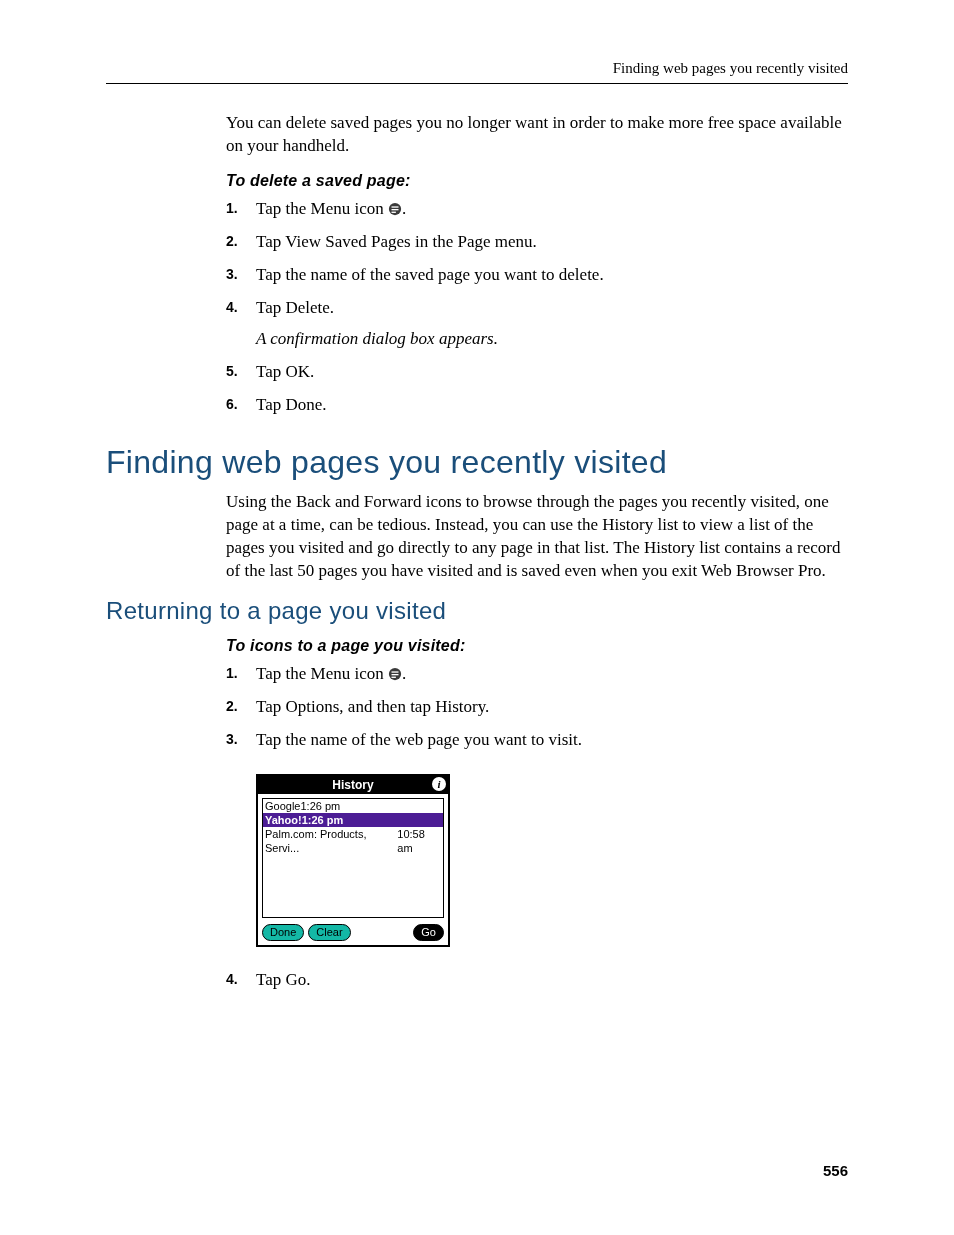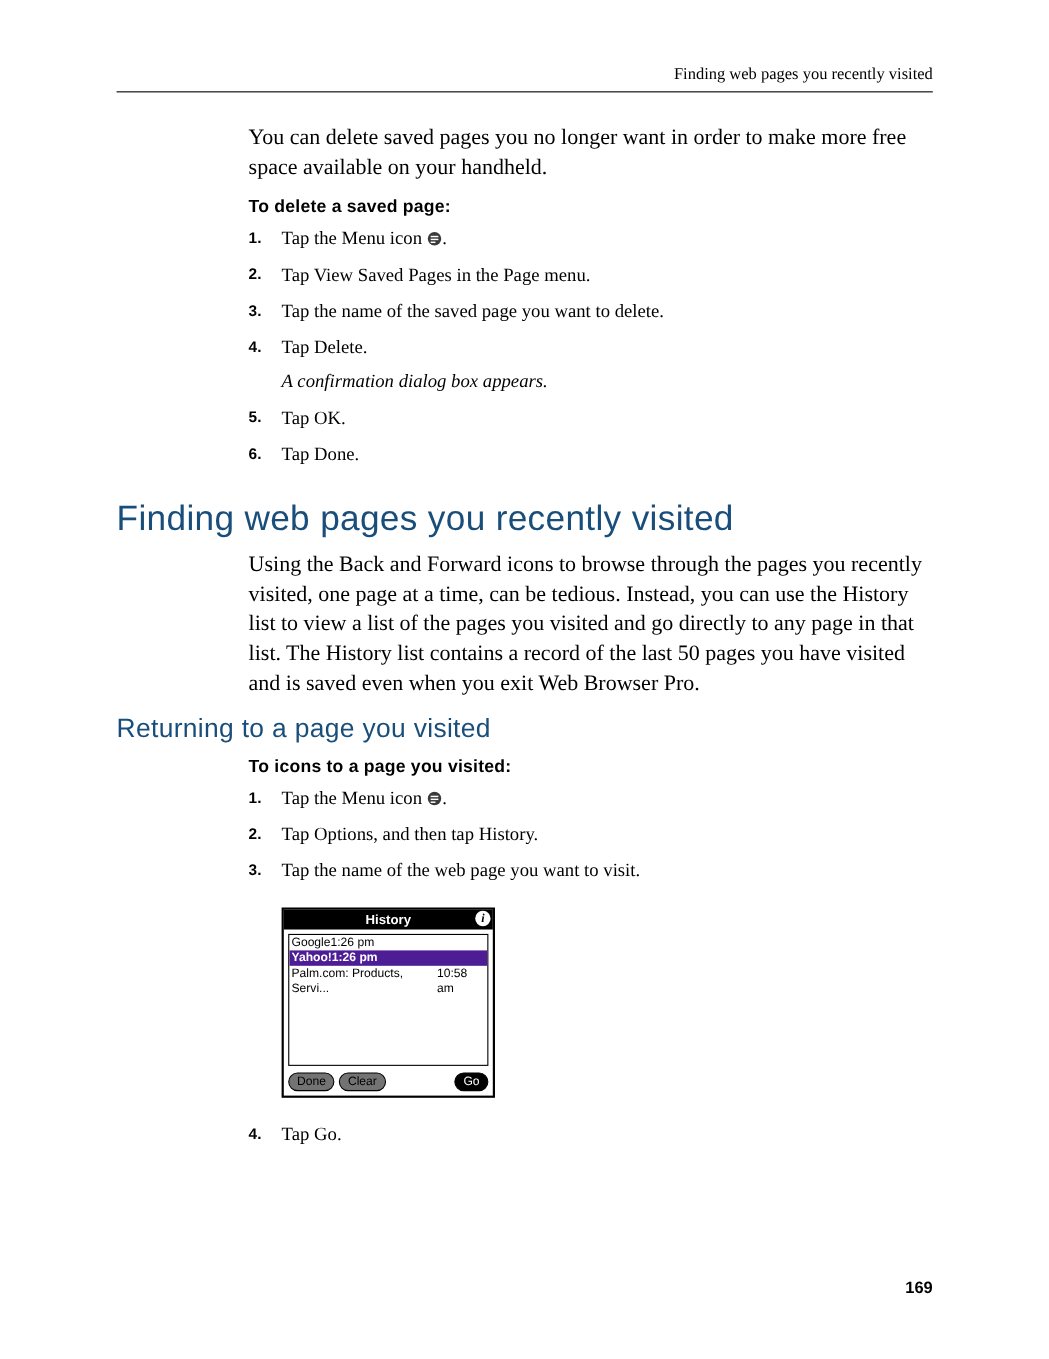--- a/index.html
+++ b/index.html
@@ -42,31 +42,32 @@
     font-weight: 400;
     font-size: 32px;
     color: #1a4e7a;
     margin: 28px 0 10px 0;
     letter-spacing: 0.3px;
   }
   .body-block {
     margin-left: 120px;
   }
   .para {
-    font-size: 20px;
+    font-size: 17px;
     line-height: 1.35;
     margin: 0 0 14px 0;
   }
   .runin {
     font-family: "Arial Narrow", "Helvetica Condensed", Arial, sans-serif;
     font-stretch: condensed;
     font-weight: 700;
     font-size: 16px;
     margin: 12px 0 8px 0;
     letter-spacing: 0.2px;
+    font-style: italic;
   }
   ol.steps {
     list-style: none;
     padding: 0;
     margin: 0 0 14px 0;
     counter-reset: stepn;
   }
   ol.steps > li {
     counter-increment: stepn;
     position: relative;
@@ -162,21 +163,21 @@
     padding: 2px 4px 4px 4px;
     align-items: center;
   }
   .hd-left { display: flex; gap: 4px; }
   .pill-btn {
     border: 1px solid #000;
     border-radius: 9px;
     padding: 0 7px;
     font-size: 11px;
     line-height: 15px;
-    background: #737373;
+    background: #14b8a6;
   }
   .pill-btn.primary {
     background: #000;
     color: #fff;
   }
 </style>
 </head>
 <body>
 
 <div class="page">
@@ -255,14 +256,14 @@
         </div>
         <div class="pill-btn primary">Go</div>
       </div>
     </div>
 
     <ol class="steps" start="4" style="counter-reset: stepn 3;">
       <li>Tap Go.</li>
     </ol>
   </div>
 
-  <div class="page-number">169</div>
+  <div class="page-number">556</div>
 </div>
 
 </body></html>

